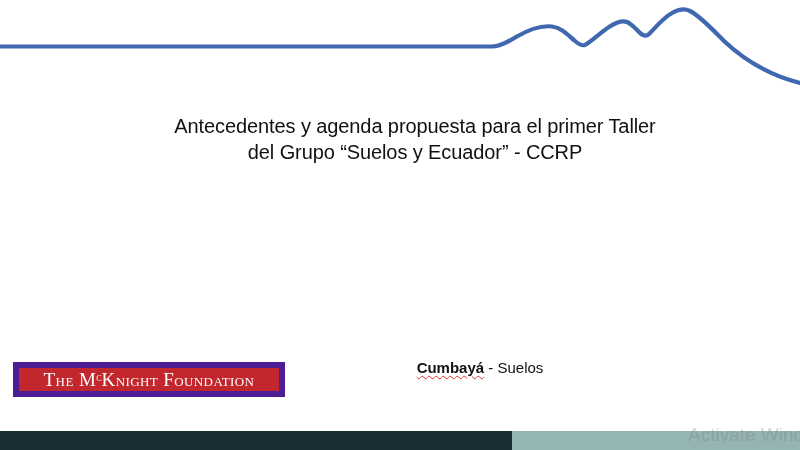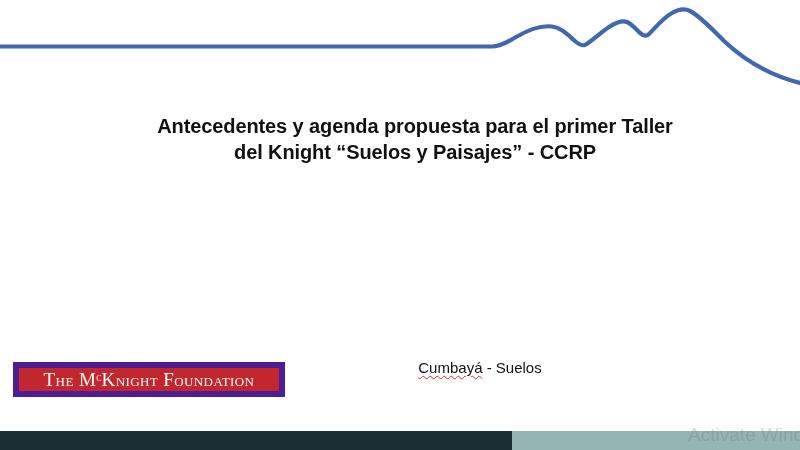--- a/index.html
+++ b/index.html
@@ -33,21 +33,21 @@
     position: absolute;
     left: 0;
     top: 113px;
     width: 800px;
     text-align: center;
   }
   .title-line {
     display: block;
     font-family: "Liberation Sans", sans-serif;
     font-size: 20px;
-    font-weight: bold;
+    font-weight: normal;
     color: #111111;
     line-height: 26px;
     letter-spacing: -0.1px;
     white-space: nowrap;
     padding-left: 30px;
   }
 
   
   #logo {
     position: absolute;
@@ -92,20 +92,21 @@
     color: #111111;
     line-height: 19px;
     white-space: nowrap;
   }
   .spell-error {
     text-decoration: underline;
     text-decoration-color: #e03030;
     text-decoration-style: wavy;
     text-decoration-thickness: 1px;
     text-underline-offset: 2px;
+    font-weight: bold;
   }
 
   
   #bar-dark {
     position: absolute;
     left: 0;
     top: 431px;
     width: 512px;
     height: 19px;
     background: #1b2e34;
@@ -150,21 +151,21 @@
              C 631 23.5 635 28 639 32
              C 643 36 646 37 649 34
              C 656 27 663 18 672 13
              C 679 9 685 8.5 690 11
              C 700 16 712 29 724 41
              C 742 58 765 74 800 83" fill="none" stroke="#3f68b0" stroke-width="4.2" stroke-linecap="round" stroke-linejoin="round"></path>
   </svg>
 
   <div id="title-block">
     <span class="title-line">Antecedentes y agenda propuesta para el primer Taller</span>
-    <span class="title-line">del Knight “Suelos y Paisajes” - CCRP</span>
+    <span class="title-line">del Grupo “Suelos y Ecuador” - CCRP</span>
   </div>
 
   <div id="logo">
     <span id="logo-text"><span>The </span><span>M</span><span class="sup">c</span><span>Knight </span><span>Foundation</span></span>
   </div>
 
   <div id="venue-block">
     <span class="venue-line"><span class="spell-error">Cumbayá</span><span> - </span><span>Suelos</span></span>
   </div>
 

